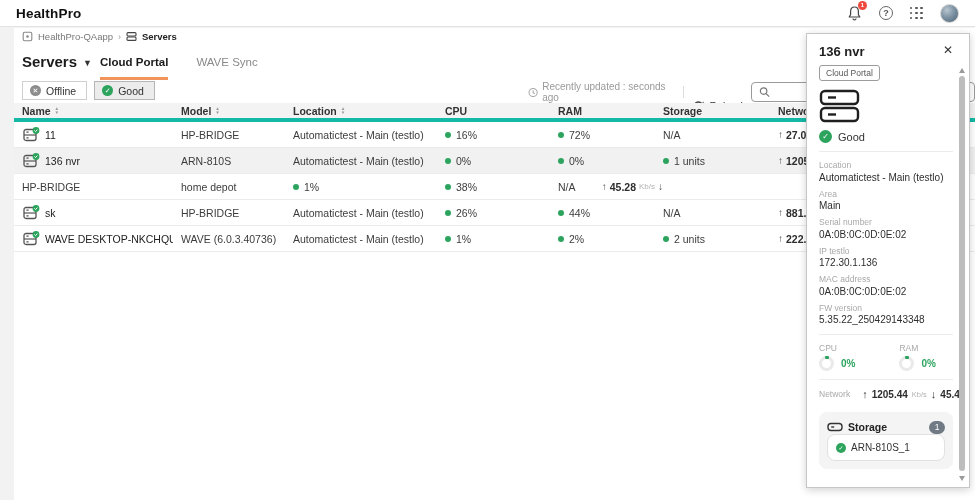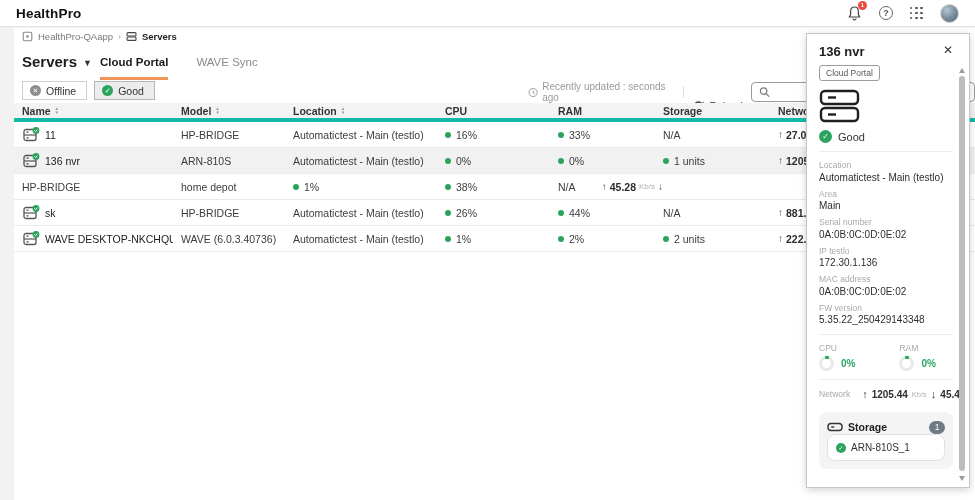--- a/index.html
+++ b/index.html
@@ -260,21 +260,21 @@
           <span>11</span>
         </div>
       <div class="td">HP-BRIDGE</div>
       <div class="td">Automatictest - Main (testlo)</div>
       <div class="td">
           <span class="dot"></span>
           <span>16%</span>
         </div>
       <div class="td">
           <span class="dot"></span>
-          <span>33%</span>
+          <span>72%</span>
         </div>
       <div class="td">
           <span>N/A</span>
         </div>
       <div class="td net">
           <span class="arr">↑</span>
           <span class="val">27.04</span>
           <span class="unit">Kb/s</span>
           <span class="arr">↓</span>
         </div>

